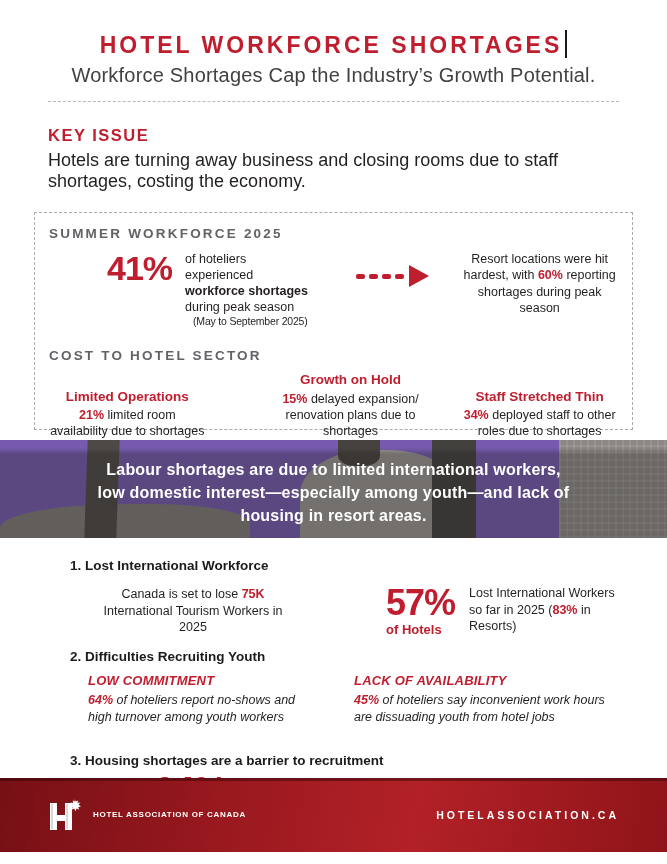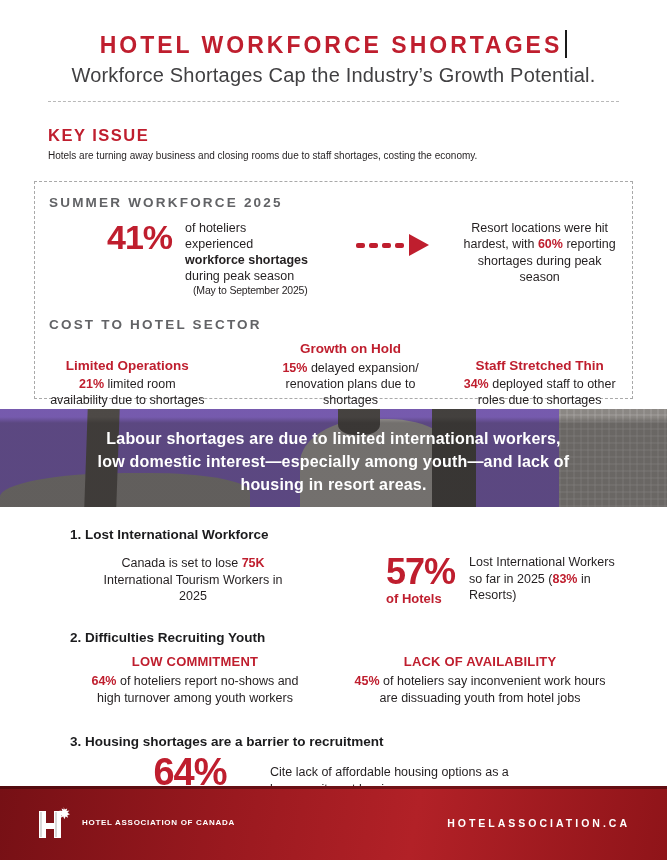--- a/index.html
+++ b/index.html
@@ -39,21 +39,21 @@
   .divider{
     margin:14px 48px 0 48px;
     border-top:1.5px dashed #b9b9b9;height:0;
   }
 
   
   .key-issue{padding:24px 48px 0 48px;}
   .key-issue h2{
     color:var(--accent);font-size:16.5px;font-weight:bold;letter-spacing:1.5px;
   }
-  .key-issue p{margin-top:5px;font-size:10px;color:var(--text-dark);}
+  .key-issue p{margin-top:5px;font-size:18px;color:var(--text-dark);}
 
   
   .stat-box{
     margin:20px 34px 0 34px;
     border:1px dashed #a9a9a9;
     padding:13px 14px 10px 14px;
     height:218px;
   }
   .box-heading{
     color:var(--heading-gray);font-size:13.5px;font-weight:bold;letter-spacing:2.2px;
@@ -120,39 +120,39 @@
   .pt-heading{font-size:13.5px;font-weight:bold;color:#1b1b1d;}
   .sec1{margin-top:20px;}
   .sec1 .row{display:flex;align-items:flex-start;margin-top:13px;}
   .sec1 .left{width:186px;margin-left:30px;text-align:center;font-size:12.5px;line-height:1.32;}
   .stat-pair{display:flex;align-items:flex-start;}
   .sec1 .stat-pair{margin-left:100px;margin-top:1px;}
   .stat-num{color:var(--accent);font-weight:bold;font-size:36px;line-height:.9;letter-spacing:-1px;text-align:center;}
   .stat-label{color:var(--accent);font-weight:bold;font-size:13px;margin-top:3px;}
   .sec1 .ptext{margin-left:14px;width:150px;font-size:12.5px;line-height:1.32;margin-top:-2px;}
 
-  .sec2{margin-top:24px;}
+  .sec2{margin-top:12px;}
   .sec2 .row{display:flex;align-items:flex-start;margin-top:9px;}
-  .col-stat{text-align:center;font-size:12.5px;line-height:1.3;}
+  .col-stat{text-align:left;font-size:12.5px;line-height:1.3;font-style:italic;}
   .col-title{color:var(--accent);font-weight:bold;font-size:13px;letter-spacing:.2px;margin-bottom:2px;}
   .sec2 .cA{width:214px;margin-left:18px;}
   .sec2 .cB{width:252px;margin-left:52px;}
 
   .sec3{margin-top:28px;}
   .sec3 .row{display:flex;align-items:center;margin-top:6px;}
   .sec3 .stat-block{margin-left:52px;width:136px;}
   .sec3 .ptext{margin-left:12px;width:248px;font-size:12.5px;line-height:1.35;}
   .sec3 .stat-num{font-size:38px;}
 
   
   footer{
-    position:absolute;left:0;bottom:4px;width:667px;height:74px;
+    position:absolute;left:0;bottom:12px;width:667px;height:74px;
     background:linear-gradient(100deg,#761015 0%,#9a191f 35%,#b22127 62%,#8f1419 100%);
     display:flex;align-items:center;
-    padding:0 37px;
+    padding:0 48px;
   }
   footer::before{
     content:"";position:absolute;left:0;top:0;width:100%;height:3px;
     background:rgba(40,5,7,.45);
   }
   .logo{width:34px;height:34px;flex:0 0 auto;}
   .org{margin-left:11px;color:#ffffff;font-size:8px;font-weight:600;
        letter-spacing:.7px;line-height:1.6;white-space:nowrap;}
   .site{margin-left:auto;color:#ffffff;font-size:10.5px;font-weight:bold;letter-spacing:3px;}
 </style>

